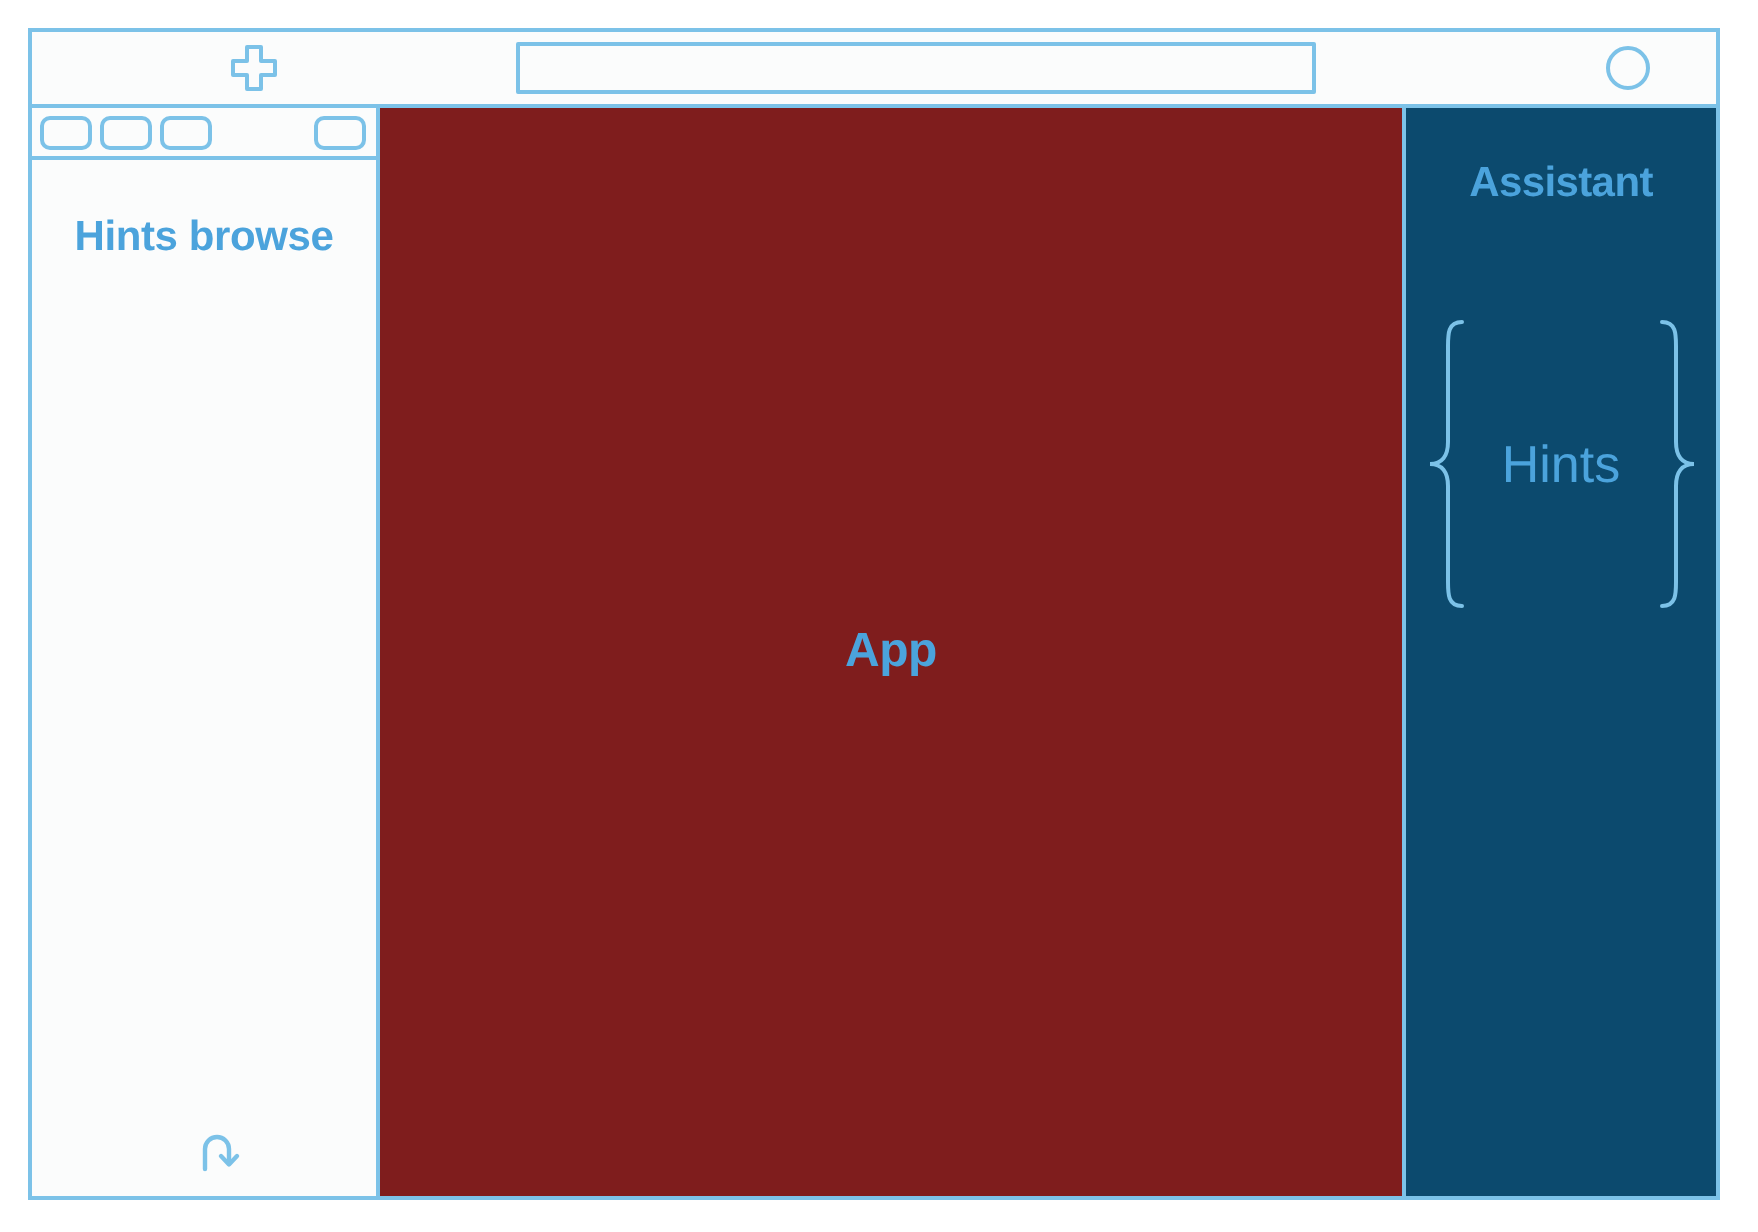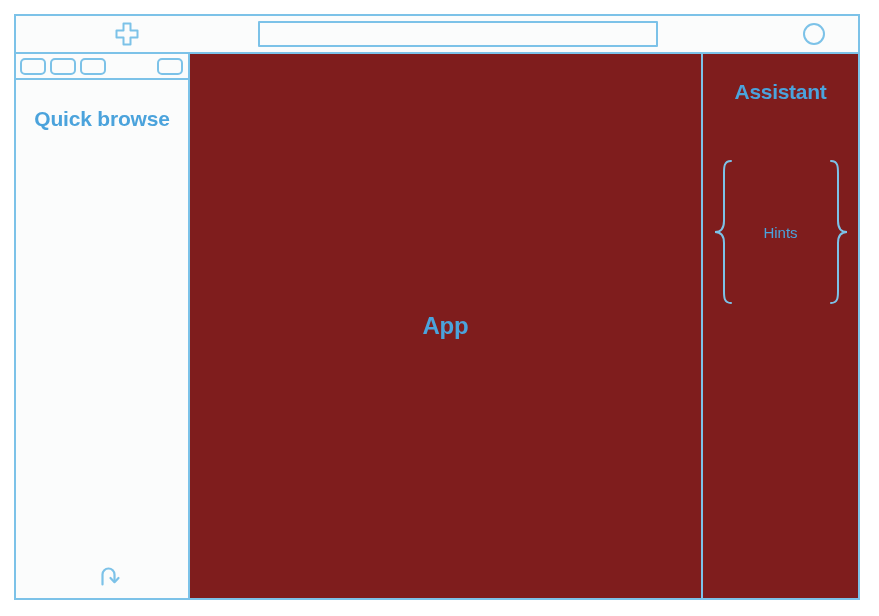--- a/index.html
+++ b/index.html
@@ -181,21 +181,21 @@
     letter-spacing: -0.2px;
   }
 
   
   #assistant-panel {
     flex: 0 0 155px;
     box-sizing: border-box;
     display: flex;
     flex-direction: column;
     align-items: center;
-    background: #7f1d1d;
+    background: #0c4a6e;
     min-width: 0;
   }
 
   #assistant-title {
     margin-top: 26px;
     font-size: 21px;
     font-weight: bold;
     color: #4ba3dc;
     text-align: center;
     letter-spacing: -0.3px;
@@ -214,21 +214,21 @@
   .brace {
     flex: 0 0 auto;
     width: 22px;
     height: 146px;
     display: block;
   }
 
   #hints-label {
     flex: 1 1 auto;
     text-align: center;
-    font-size: 15px;
+    font-size: 26px;
     font-weight: normal;
     color: #4ba3dc;
     letter-spacing: 0px;
   }
 </style>
 </head>
 <body>
 
 <div id="wireframe">
 
@@ -256,21 +256,21 @@
 
       <div id="sidebar-toolbar">
         <button class="toolbar-chip"></button>
         <button class="toolbar-chip"></button>
         <button class="toolbar-chip"></button>
         <button class="toolbar-chip spaced"></button>
       </div>
 
       <div id="sidebar-content">
 
-        <div id="sidebar-title">Quick browse</div>
+        <div id="sidebar-title">Hints browse</div>
 
         <div id="sidebar-footer">
           <button id="back-button" aria-label="Back">
             <svg width="28" height="26" viewBox="0 0 28 26">
               <path d="M6.5 21.5 V11.5 A6 6 0 0 1 18.5 11.5 V17.5" fill="none" stroke="#7cc2e8" stroke-width="2.2" stroke-linecap="round" stroke-linejoin="round"></path>
               <path d="M14.5 15.0 L18.5 19.2 L22.5 15.0" fill="none" stroke="#7cc2e8" stroke-width="2.2" stroke-linecap="round" stroke-linejoin="round"></path>
             </svg>
           </button>
         </div>
 

